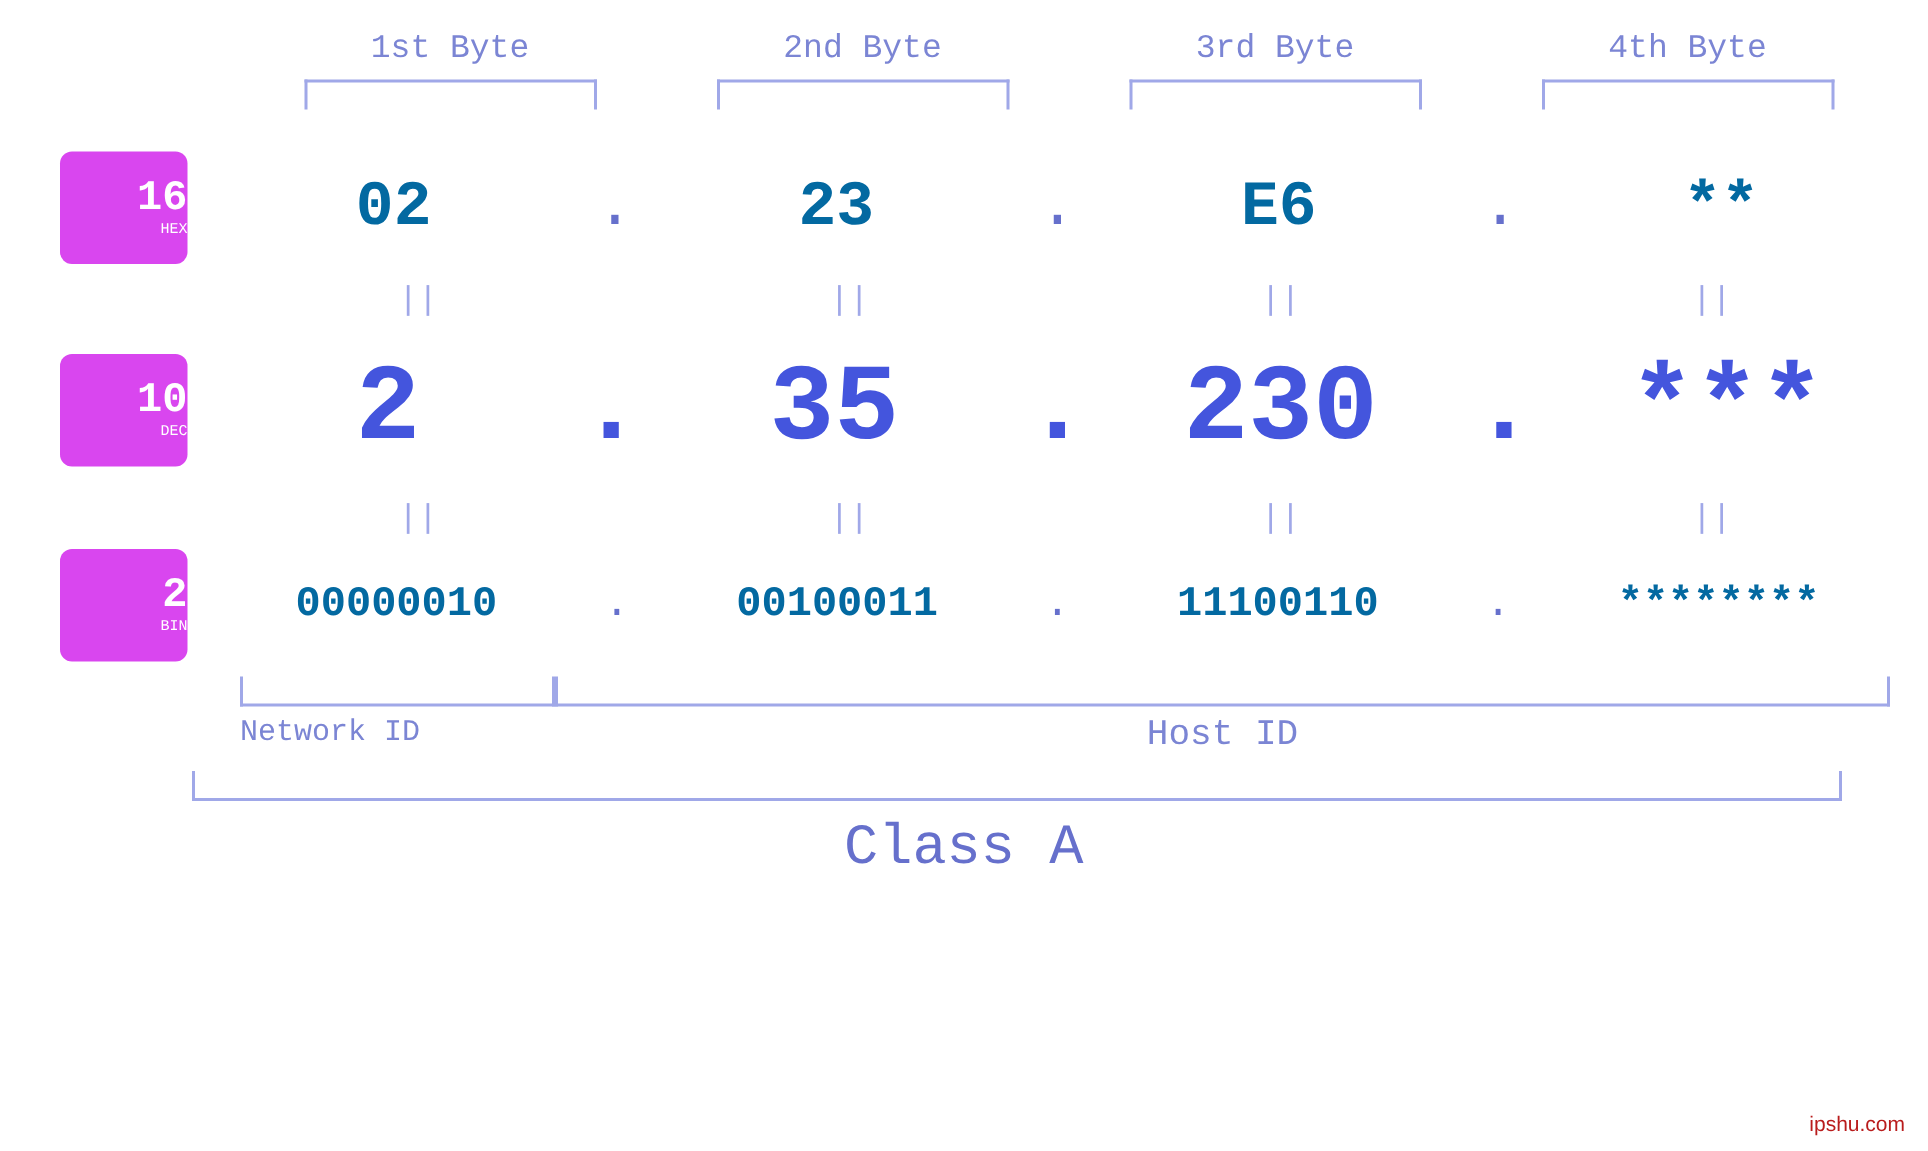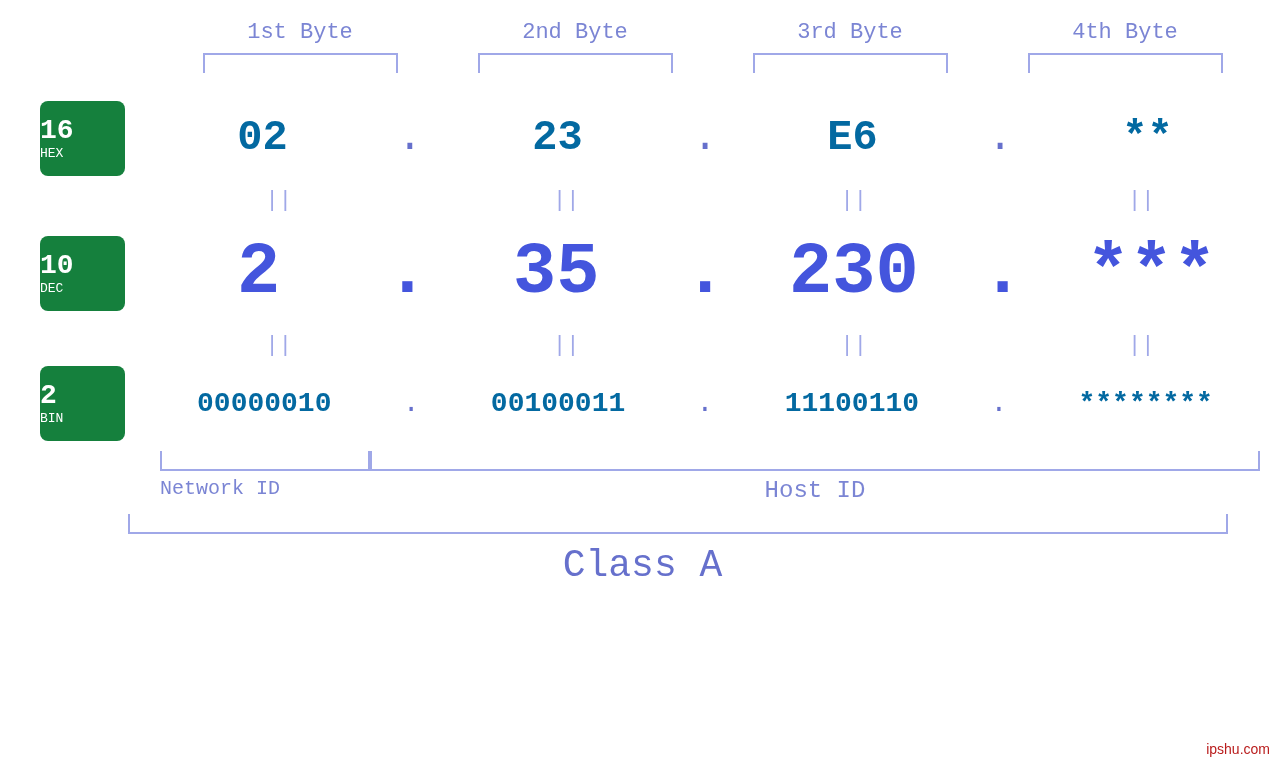--- a/index.html
+++ b/index.html
@@ -62,41 +62,41 @@
       display: flex;
       align-items: center;
       width: 1285px;
       height: 90px;
       position: relative;
     }
 
     .base-badge {
       width: 85px;
       height: 75px;
-      background: #15803d;
+      background: #d946ef;
       border-radius: 8px;
       display: flex;
       flex-direction: column;
-      align-items: flex-start;
+      align-items: flex-end;
       justify-content: center;
       margin-left: 40px;
       margin-right: 0;
       flex-shrink: 0;
     }
 
     .base-number {
       color: #ffffff;
       font-size: 28px;
       font-weight: bold;
       font-family: 'Courier New', Courier, monospace;
     }
 
     .base-text {
       color: #ffffff;
-      font-size: 13px;
+      font-size: 10px;
       font-family: 'Courier New', Courier, monospace;
     }
 
     .values-row {
       display: flex;
       align-items: center;
       flex: 1;
       justify-content: space-around;
       padding: 0 20px;
     }

